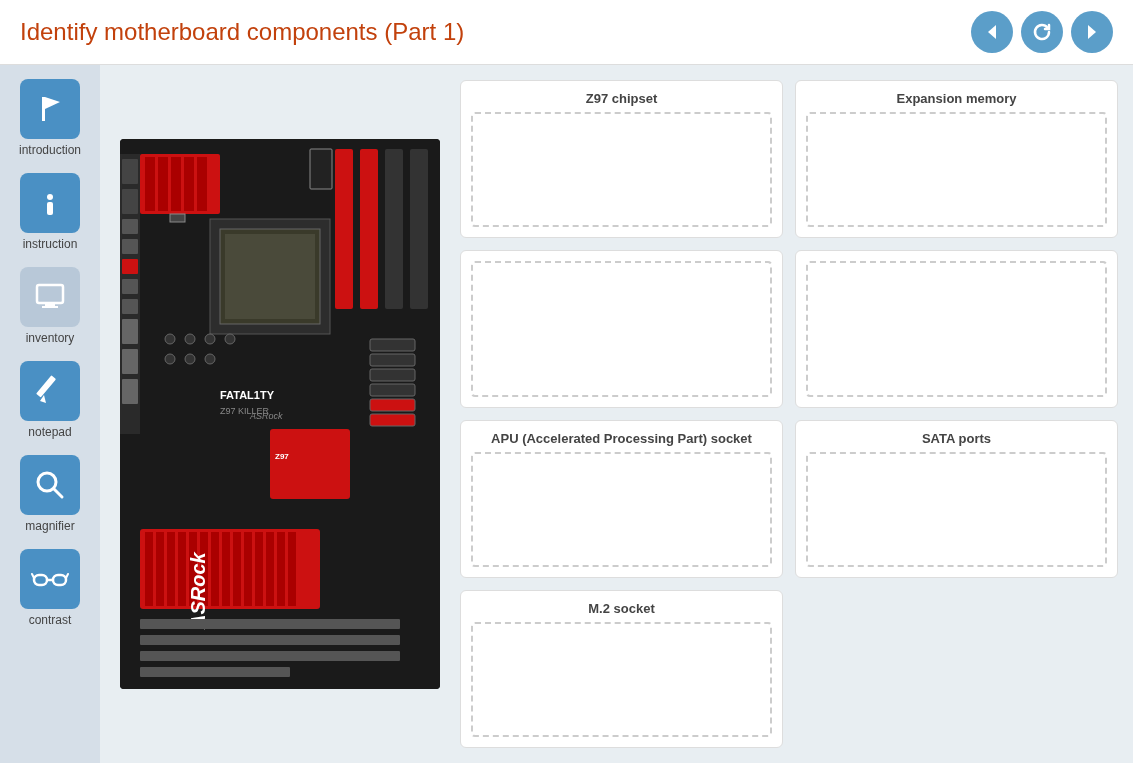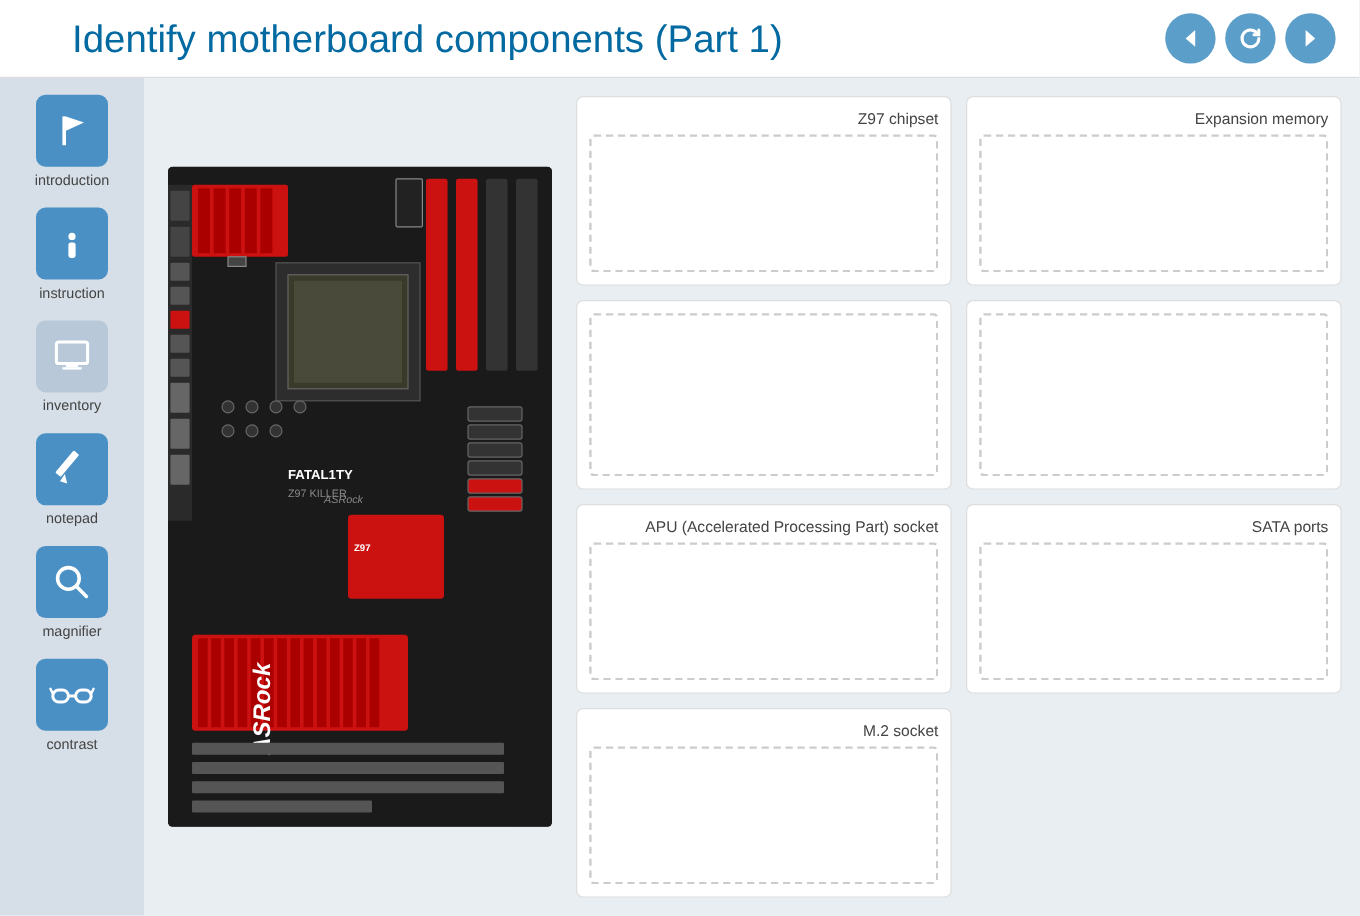--- a/index.html
+++ b/index.html
@@ -15,24 +15,23 @@
     .header {
       background: white;
       padding: 12px 20px;
       display: flex;
       align-items: center;
       justify-content: space-between;
       border-bottom: 1px solid #ddd;
       height: 65px;
     }
     .header-title {
-      font-size: 32px;
+      font-size: 24px;
       font-weight: normal;
-      color: #0369a1;
-      margin-left: 40px;
+      color: #c2410c;
     }
     .header-controls {
       display: flex;
       gap: 8px;
     }
     .header-btn {
       width: 42px;
       height: 42px;
       border-radius: 50%;
       border: none;
@@ -46,21 +45,21 @@
     }
 
     
     .main-layout {
       display: flex;
       height: calc(763px - 65px);
     }
 
     
     .sidebar {
-      width: 120px;
+      width: 100px;
       background: #d6dfe8;
       display: flex;
       flex-direction: column;
       align-items: center;
       padding: 8px 0;
       gap: 4px;
       flex-shrink: 0;
     }
     .sidebar-item {
       display: flex;
@@ -126,21 +125,22 @@
       border-radius: 6px;
       border: 1px solid #ddd;
       padding: 10px;
       display: flex;
       flex-direction: column;
       gap: 6px;
     }
     .component-card-title {
       font-size: 13px;
       color: #444;
-      text-align: right;
+      text-align: center;
+      font-weight: bold;
     }
     .component-card-dropzone {
       flex: 1;
       border: 2px dashed #ccc;
       border-radius: 4px;
       min-height: 60px;
     }
   </style>
 </head>
 <body>

